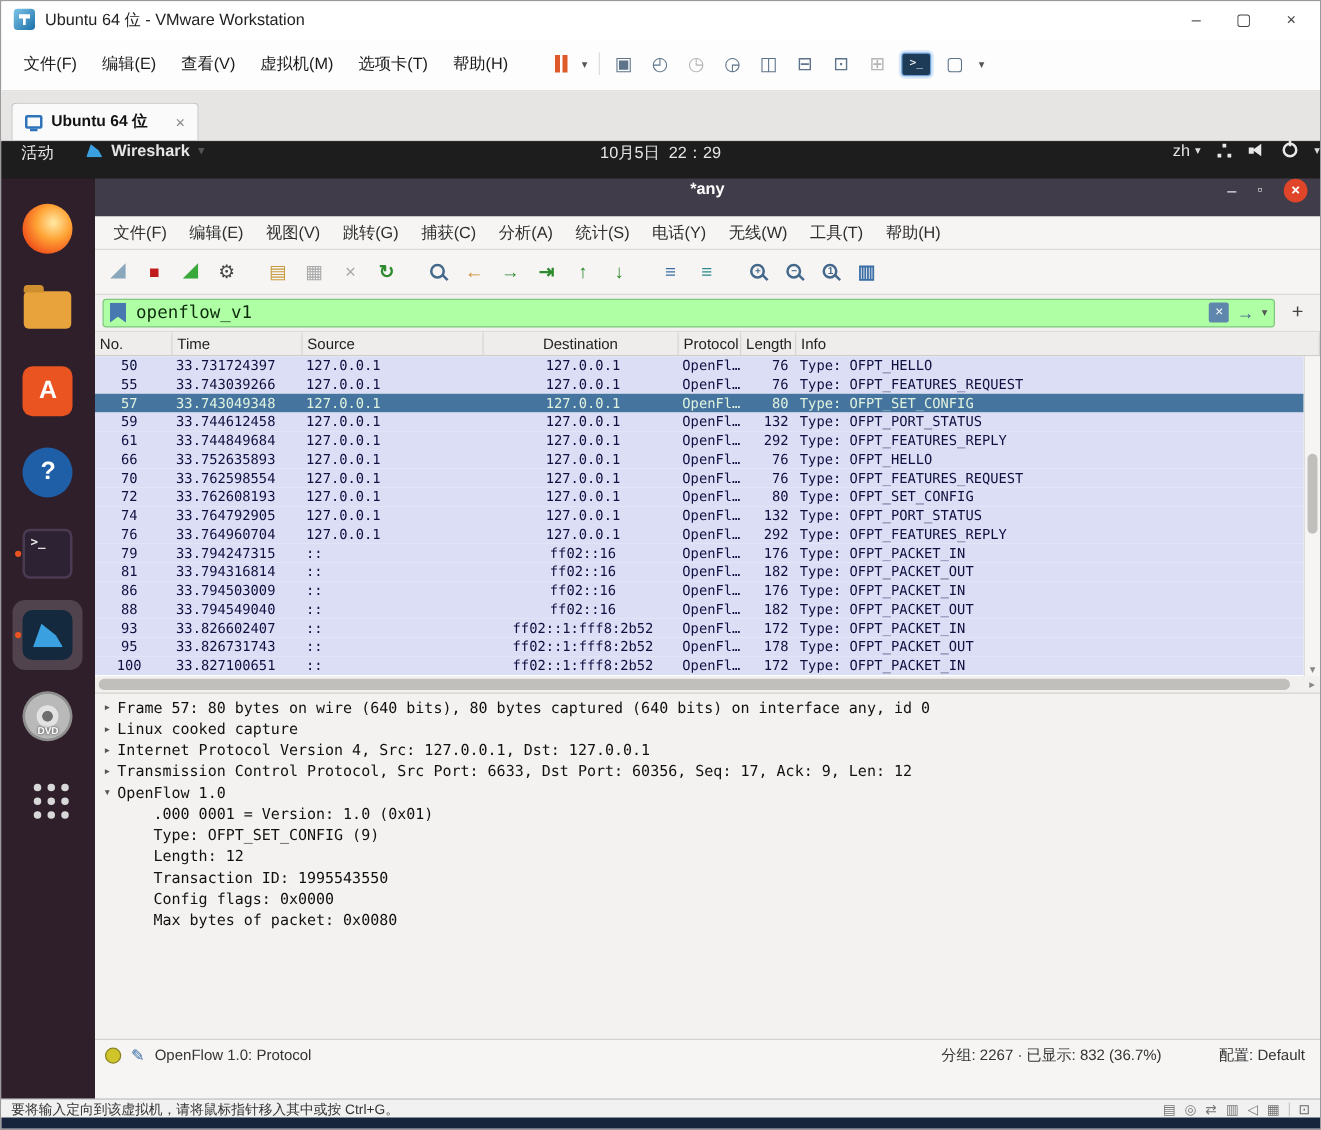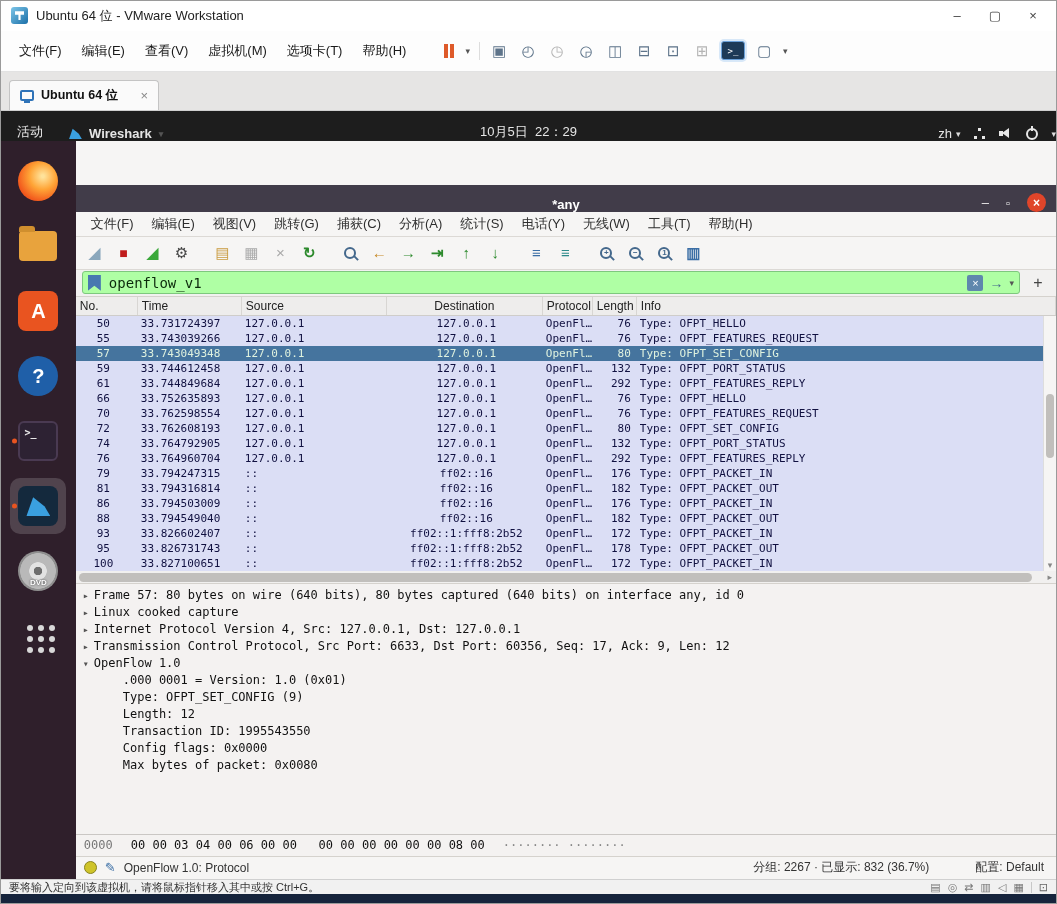--- a/index.html
+++ b/index.html
@@ -31,21 +31,21 @@
   
   .vm-tabbar { height:40px; background:#e6e5e4; border-bottom:1px solid #cfcfcf; display:flex; align-items:flex-end; padding:0 0 0 8px; }
   .vm-tab { height:30px; background:#fafafa; border:1px solid #c4c4c4; border-bottom:none; border-radius:4px 4px 0 0; display:flex; align-items:center; gap:7px; padding:0 10px; min-width:150px; }
   .tab-ic { width:14px; height:11px; border:2px solid #2f73b8; border-radius:2px; position:relative; }
   .tab-ic::after { content:""; position:absolute; left:50%; bottom:-4px; width:6px; height:2px; background:#2f73b8; transform:translateX(-50%); }
   .tab-label { font-size:12.5px; font-weight:bold; color:#111; }
   .tab-close { margin-left:auto; color:#888; font-size:13px; }
 
   
   .screen { height:768px; display:flex; flex-direction:column; background:#2f1f2b; }
-  .topbar { height:30px; background:#1d1d1d; color:#e6e6e6; display:flex; align-items:flex-end; position:relative; font-size:13px; }
+  .topbar { height:30px; background:#1d1d1d; color:#e6e6e6; display:flex; align-items:flex-start; position:relative; font-size:13px; }
   .tb-activities { padding:0 16px; }
   .tb-app { display:flex; align-items:center; gap:7px; padding:0 10px; font-weight:600; }
   .mini-fin { width:13px; height:11px; background:#3aa0e0; clip-path:polygon(0 100%,100% 100%,75% 50%,28% 6%); }
   .tb-clock { position:absolute; left:50%; transform:translateX(-50%); white-space:pre; }
   .tb-right { margin-left:auto; display:flex; align-items:center; gap:13px; }
   .tb-kbd { display:flex; align-items:center; gap:4px; }
   .tb-right .caret { color:#ddd; }
   .net-ic { width:13px; height:11px; position:relative; }
   .net-ic::before { content:""; position:absolute; top:0; left:5px; width:3px; height:3px; background:#e8e8e8; }
   .net-ic::after { content:""; position:absolute; bottom:0; left:1px; width:3px; height:3px; background:#e8e8e8; box-shadow:8px 0 0 #e8e8e8; }
@@ -76,21 +76,21 @@
   .dock-item.wireshark .d-ic { background:#14293d; border-radius:8px; }
   .dock-item.wireshark .d-ic::before { content:""; width:24px; height:20px; background:#3aa0e0; clip-path:polygon(0 100%,100% 100%,76% 52%,28% 6%); }
   .dock-item.dvd .d-ic { border-radius:50%; background:radial-gradient(circle, #6e6e6e 14%, #e2e2e2 16% 30%, #b9b9b9 32% 62%, #8f8f8f 64% 100%); }
   .dock-item.dvd .d-label { display:block; position:absolute; bottom:4px; left:50%; transform:translateX(-50%); font-size:8px; color:#fff; font-weight:bold; text-shadow:0 0 2px #333; }
   .dots { display:none; }
   .dock-item.appgrid .dots { display:block; width:6px; height:6px; border-radius:50%; background:#d8d8d8; margin:-16px 0 0 -16px;
     box-shadow:11px 0 0 #d8d8d8, 22px 0 0 #d8d8d8, 0 11px 0 #d8d8d8, 11px 11px 0 #d8d8d8, 22px 11px 0 #d8d8d8, 0 22px 0 #d8d8d8, 11px 22px 0 #d8d8d8, 22px 22px 0 #d8d8d8; }
 
   
   .ws-win { width:982px; display:flex; flex-direction:column; background:#f6f5f4; }
-  .ws-titlebar { height:30px; background:#413c49; position:relative; display:flex; align-items:flex-end;margin-top:44px; }
+  .ws-titlebar { height:30px; background:#413c49; position:relative; display:flex; align-items:flex-start; }
   .ws-title { position:absolute; left:50%; transform:translateX(-50%); color:#fff; font-weight:bold; font-size:13px; }
   .ws-ctrls { margin-left:auto; display:flex; align-items:center; gap:17px; padding-right:10px; }
   .ws-ctrl { color:#eee; font-size:13px; display:flex; align-items:center; justify-content:center; }
   .ws-ctrl.max { font-size:11px; }
   .ws-ctrl.close-circle { width:19px; height:19px; border-radius:50%; background:#e0452a; color:#fff; font-size:12px; font-weight:bold; }
 
   .ws-menubar { height:27px; display:flex; align-items:center; background:#f6f5f4; border-bottom:1px solid #dcd9d5; padding-left:6px; }
   .ws-menu-item { padding:0 9px; font-size:13px; color:#2e2e2e; }
 
   .ws-toolbar { height:36px; display:flex; align-items:center; gap:4px; background:#f6f5f4; border-bottom:1px solid #dcd9d5; padding-left:6px; }
@@ -659,25 +659,20 @@
               <span class="darrow"></span>
               <span class="dtext">    Config flags: 0x0000</span>
             </div>
 
             <div class="dline">
               <span class="darrow"></span>
               <span class="dtext">    Max bytes of packet: 0x0080</span>
             </div>
           </div>
 
-        <div class="hexpane">
-          <span class="hx-off">0000</span>
-          <span class="hx-bytes">00 00 03 04 00 06 00 00   00 00 00 00 00 00 08 00</span>
-          <span class="hx-ascii">········ ········</span>
-        </div>
 
         <div class="ws-status">
           <span class="expert-dot"></span>
           <span class="edit-ic">✎</span>
           <span>OpenFlow 1.0: Protocol</span>
           <span class="spacer"></span>
           <span>分组: 2267 · 已显示: 832 (36.7%)</span>
           <span class="ws-profile">配置: Default</span>
         </div>
 

